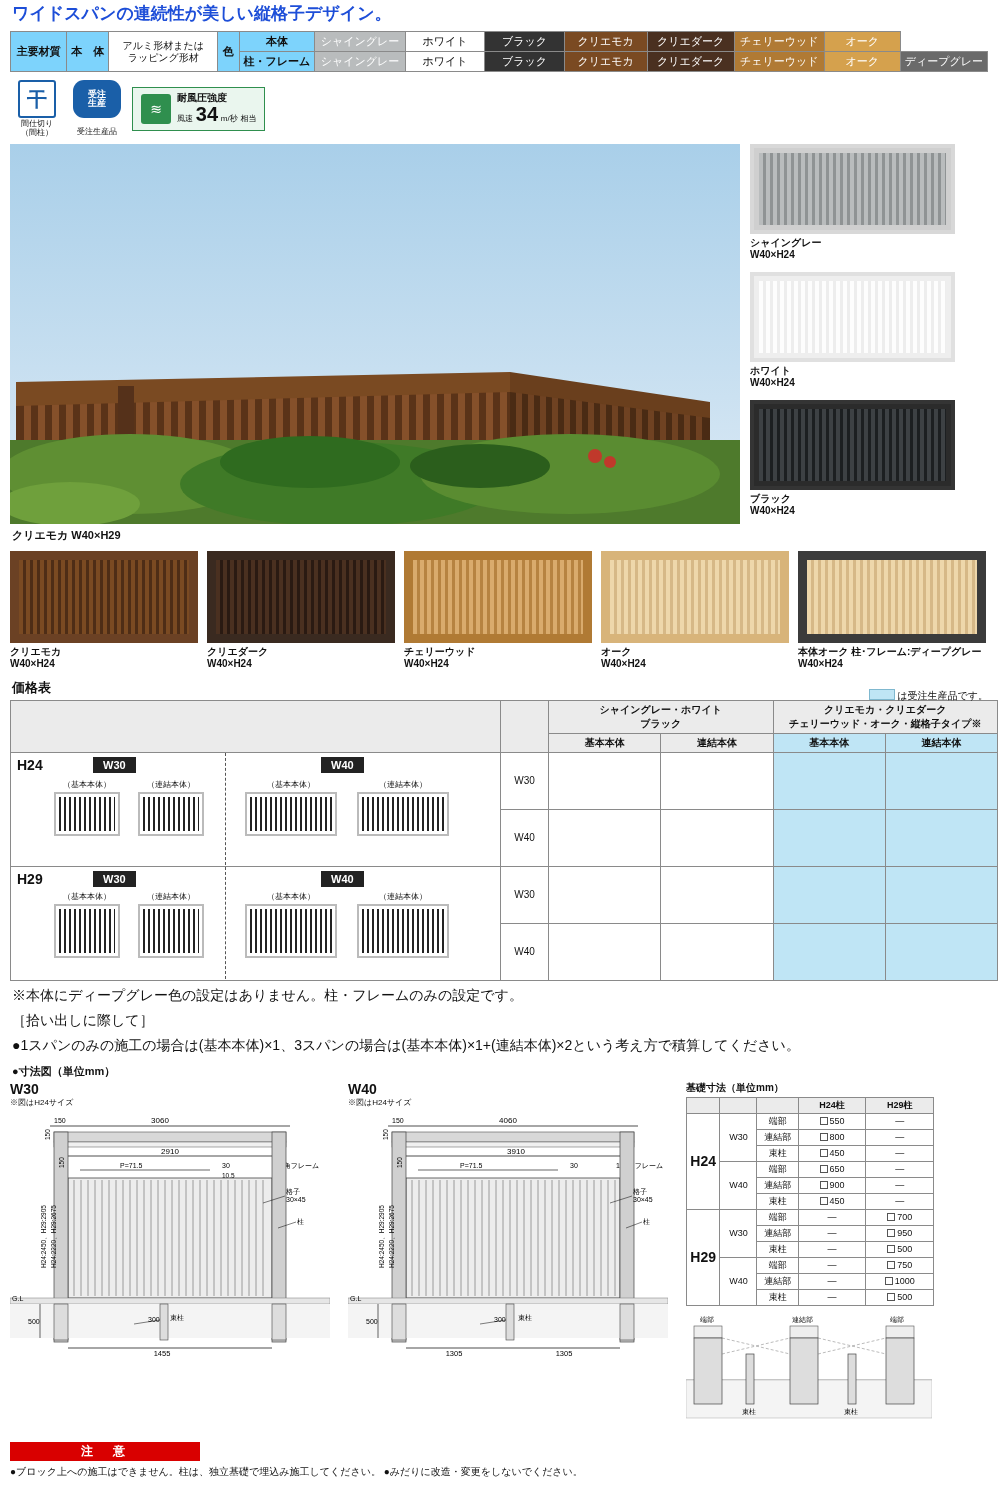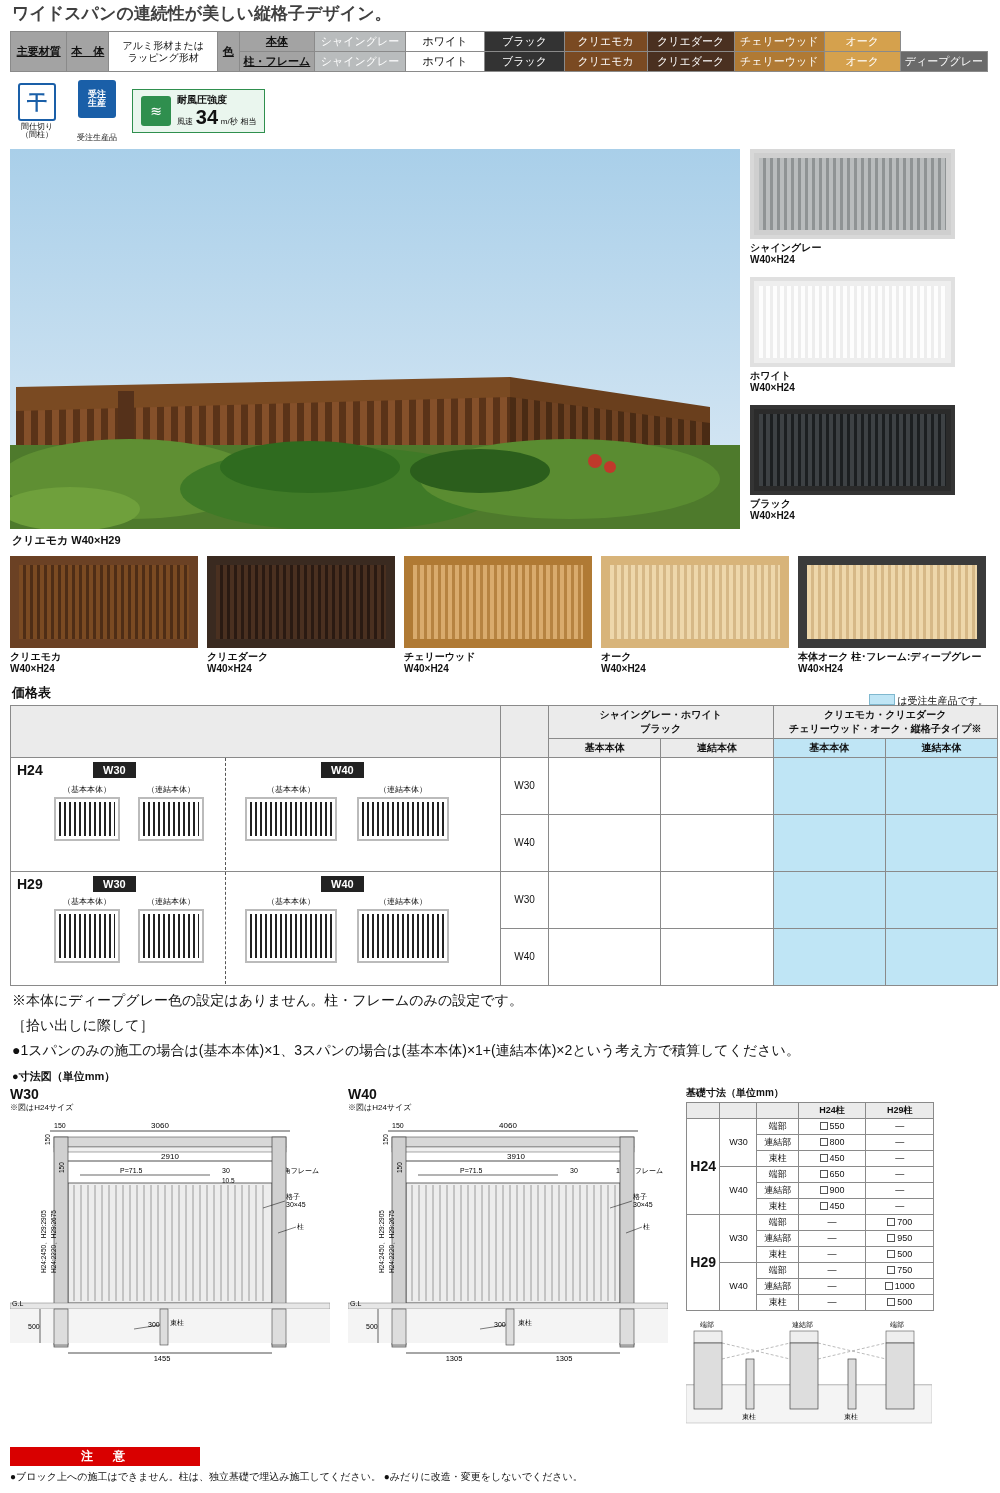--- a/index.html
+++ b/index.html
@@ -9,44 +9,44 @@
     font-family:"Liberation Sans", sans-serif;
     background:#ffffff;
     color:#111;
     font-size:11px;
     position:relative;
   }
   .page { position:relative; width:1000px; height:1493px; padding:0 10px; }
 
   
   .title { font-size:27px; font-weight:bold; letter-spacing:0.5px; padding:6px 0 2px 2px; }
-  .subtitle { color:#404040; font-size:17px; font-weight:bold; padding:2px 0 6px 2px; }
+  .subtitle { color:#1d4ed8; font-size:17px; font-weight:bold; padding:2px 0 6px 2px; }
 
   
   .spec-table { border-collapse:collapse; width:978px; font-size:11px; }
   .spec-table td { border:1px solid #8a8a8a; padding:2px 4px; text-align:center; white-space:nowrap; }
-  .spec-head { background:#a3a3a3; font-weight:bold;text-decoration:underline; }
+  .spec-head { background:#7dd3fc; font-weight:bold; }
   .c-shine { background:#b9bcbd; color:#fff; }
   .c-white { background:#ffffff; color:#111; }
   .c-black { background:#333333; color:#fff; }
   .c-kuriemoka { background:#7a4a22; color:#fff; }
   .c-kuriedark { background:#4a3020; color:#fff; }
   .c-cherry { background:#b07a34; color:#fff; }
   .c-oak { background:#d5a14d; color:#fff; }
   .c-deepgray { background:#6a6a6a; color:#fff; }
 
   
   .badges { display:flex; align-items:center; gap:10px; margin:8px 0 6px 2px; }
   .badge-box { width:50px; text-align:center; font-size:8px; line-height:1.1; }
   .badge-sq { width:38px; height:38px; border:2px solid #1a5fa8; color:#1a5fa8;
               display:flex; align-items:center; justify-content:center; margin:0 auto 2px;
               font-size:20px; font-weight:bold; border-radius:3px;}
-  .badge-sq2 { width:38px; height:38px; background:#1a5fa8; color:#fff;
-              display:flex; align-items:center; justify-content:center; margin:0 auto 16px;
-              font-size:9px; font-weight:bold; border-radius:3px; line-height:1.05; text-align:center;}
+  .badge-sq2 { width:48px; height:38px; background:#1a5fa8; color:#fff;
+              display:flex; align-items:center; justify-content:center; margin:0 auto 10px;
+              font-size:9px; font-weight:bold; border-radius:11px; line-height:1.05; text-align:center;}
   .wind { display:flex; align-items:center; border:1px solid #2f8f4e; background:#eaf6ee; height:44px; padding:0 8px; gap:6px;}
   .wind-ico { width:30px; height:30px; background:#2f8f4e; color:#fff; border-radius:3px;
               display:flex; align-items:center; justify-content:center; font-size:14px;}
   .wind-txt { font-size:10px; line-height:1.15; }
   .wind-big { font-size:20px; font-weight:bold; }
 
   
   .hero-wrap { display:flex; gap:10px; }
   .hero { width:730px; }
   .hero-img { width:730px; height:380px; position:relative; overflow:hidden;

